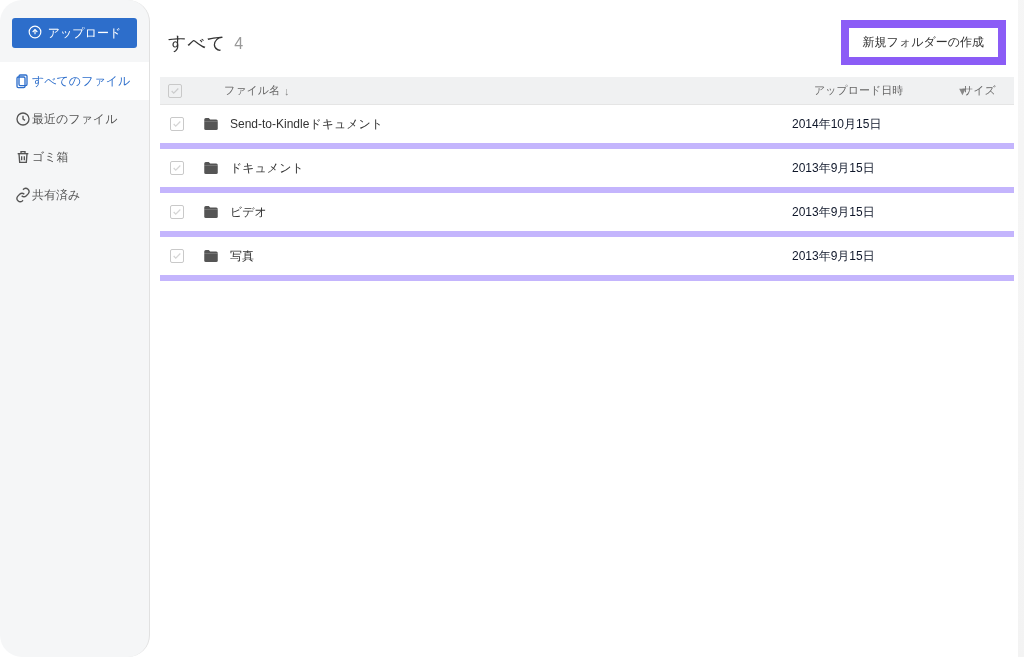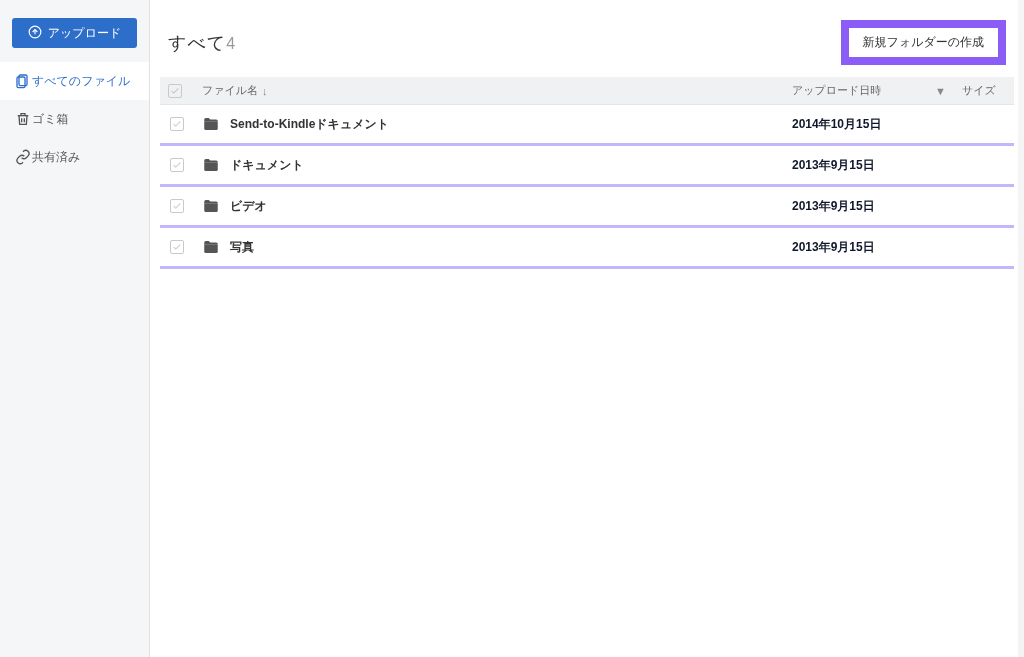--- a/index.html
+++ b/index.html
@@ -20,20 +20,21 @@
   }
   
   .sidebar {
     width: 150px;
     flex: 0 0 150px;
     background: #f5f6f7;
     border-right: 1px solid #e1e1e1;
     padding-top: 8px;
     display: flex;
     flex-direction: column;
+    border-radius: 22px;
   }
   .upload-btn {
     margin: 10px 12px 14px 12px;
     background: #2d6ecb;
     color: #fff;
     border: none;
     border-radius: 3px;
     height: 30px;
     display: flex;
     align-items: center;
@@ -77,20 +78,21 @@
   }
   .main-header {
     display: flex;
     align-items: center;
     justify-content: space-between;
     padding: 20px 18px 12px 18px;
   }
   .title-wrap {
     display: flex;
     align-items: baseline;
+    gap: 8px;
   }
   .page-title {
     font-size: 18px;
     font-weight: 400;
     letter-spacing: 1px;
     color: #333;
   }
   .item-count {
     font-size: 16px;
     color: #999;
@@ -120,26 +122,26 @@
     border-bottom: 1px solid #e5e5e5;
   }
   .th-check { width: 34px; text-align: center; }
   .th-name { }
   .th-date { width: 170px; }
   .th-size { width: 60px; }
   .th-name-inner, .th-date-inner {
     display: inline-flex;
     align-items: center;
     gap: 4px;
+    margin-left: 22px;
   }
   .sort-arrow { color: #888; }
 
   tbody tr {
-    border-bottom: 3px solid #c4b5fd;
-    font-weight: bold;
+    border-bottom: 6px solid #c4b5fd;
   }
   tbody td {
     padding: 10px 8px;
     font-size: 12px;
     vertical-align: middle;
   }
   .cell-check { width: 34px; text-align: center; }
   .cell-name {
     display: flex;
     align-items: center;
@@ -187,20 +189,29 @@
 
     <ul class="nav" id="sidebar-nav">
         <li class="nav-item active">
           <span class="nav-icon">
             <svg width="16" height="16" viewBox="0 0 24 24" fill="none" stroke="currentColor" stroke-width="2">
               <rect x="6" y="3" width="12" height="16" rx="2"></rect>
               <rect x="3" y="6" width="12" height="16" rx="2" fill="#f5f6f7"></rect>
             </svg>
           </span>
           <span class="nav-label">すべてのファイル</span>
+        </li>
+        <li class="nav-item">
+          <span class="nav-icon">
+            <svg width="16" height="16" viewBox="0 0 24 24" fill="none" stroke="currentColor" stroke-width="2">
+              <circle cx="12" cy="12" r="9"></circle>
+              <path d="M12 7v5l3 2"></path>
+            </svg>
+          </span>
+          <span class="nav-label">最近のファイル</span>
         </li>
         <li class="nav-item">
           <span class="nav-icon">
             <svg width="16" height="16" viewBox="0 0 24 24" fill="none" stroke="currentColor" stroke-width="2">
               <path d="M4 7h16"></path>
               <path d="M9 7V4h6v3"></path>
               <path d="M6 7l1 13h10l1-13"></path>
               <path d="M10 11v6M14 11v6"></path>
             </svg>
           </span>

